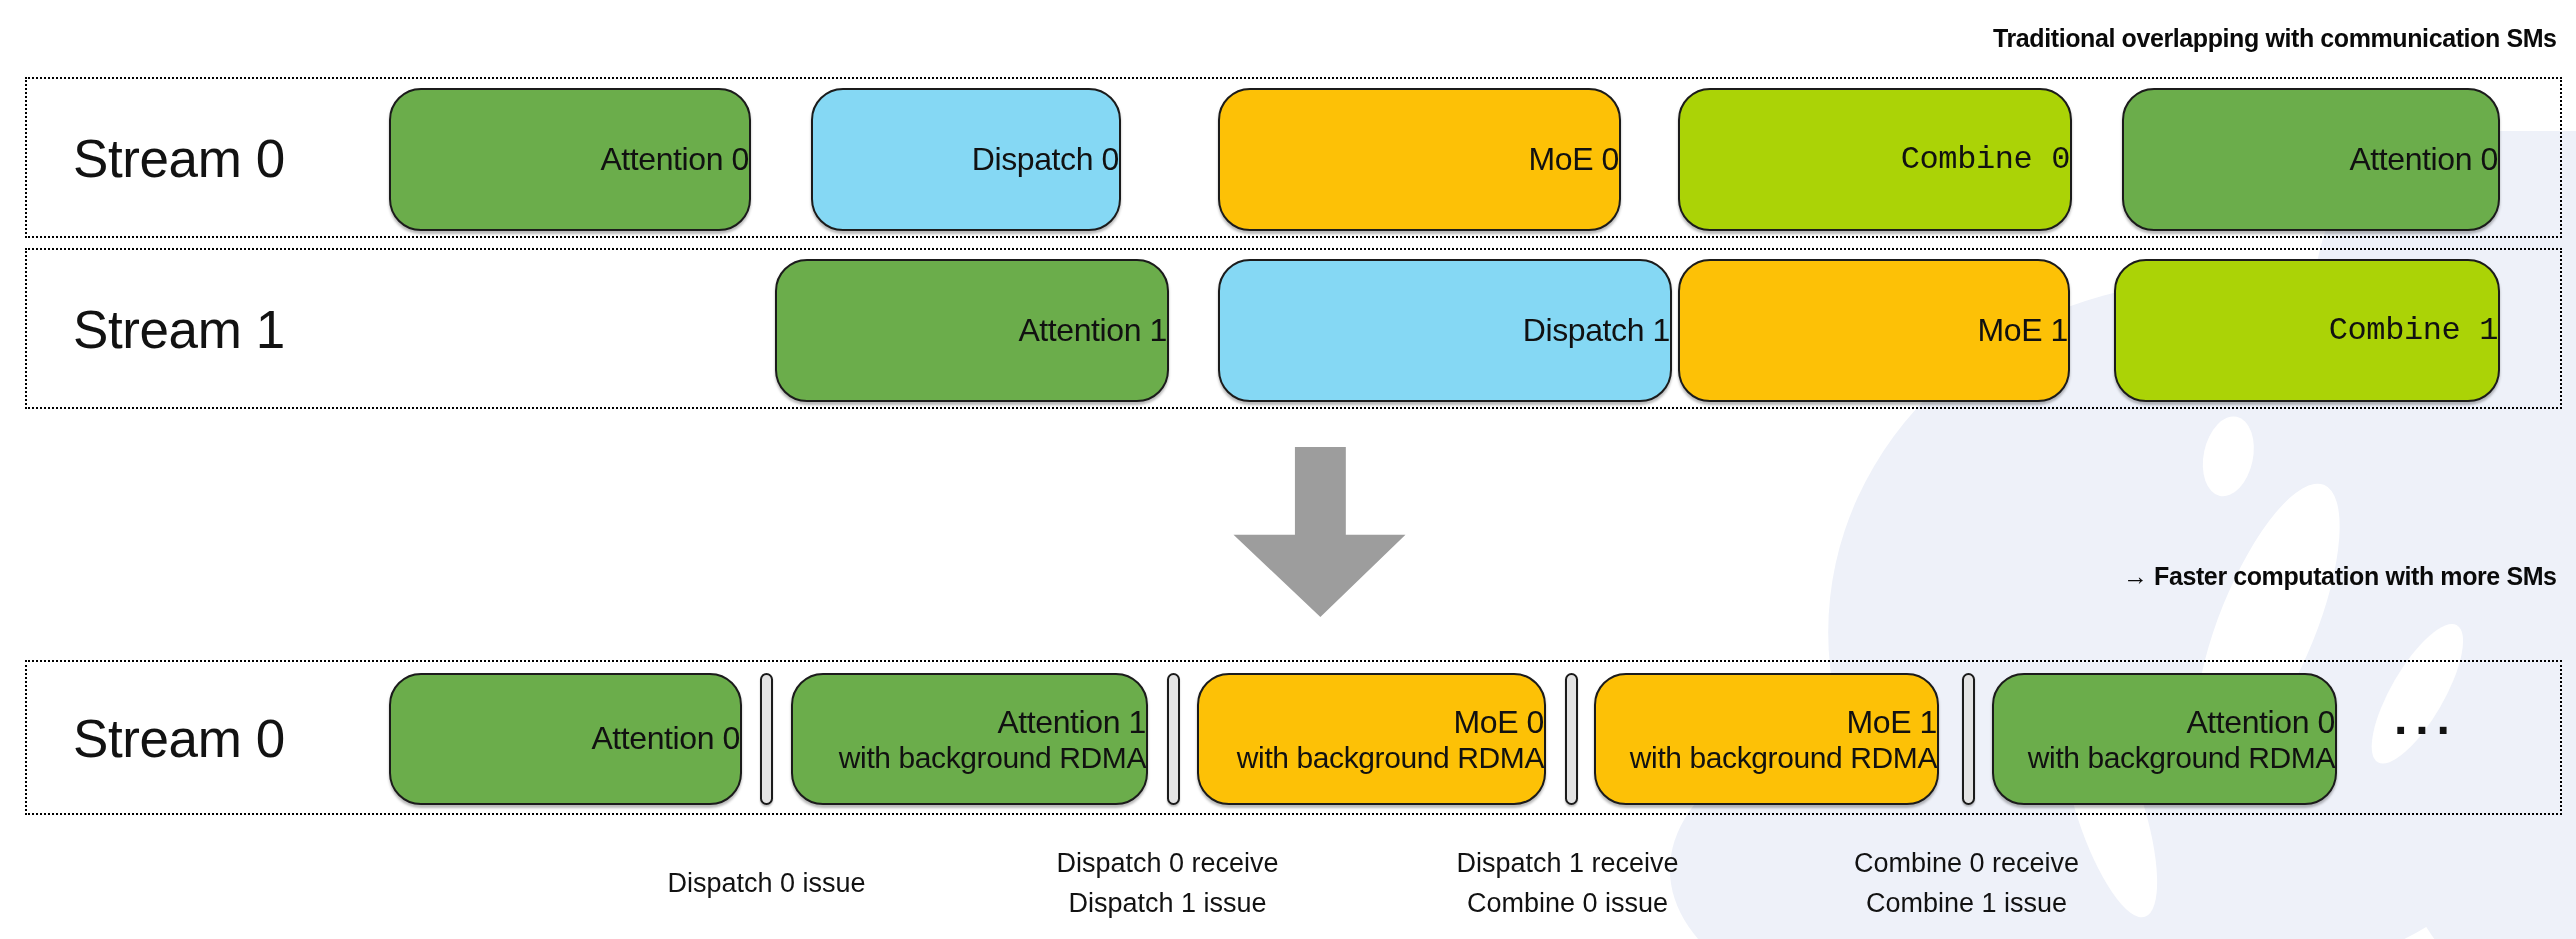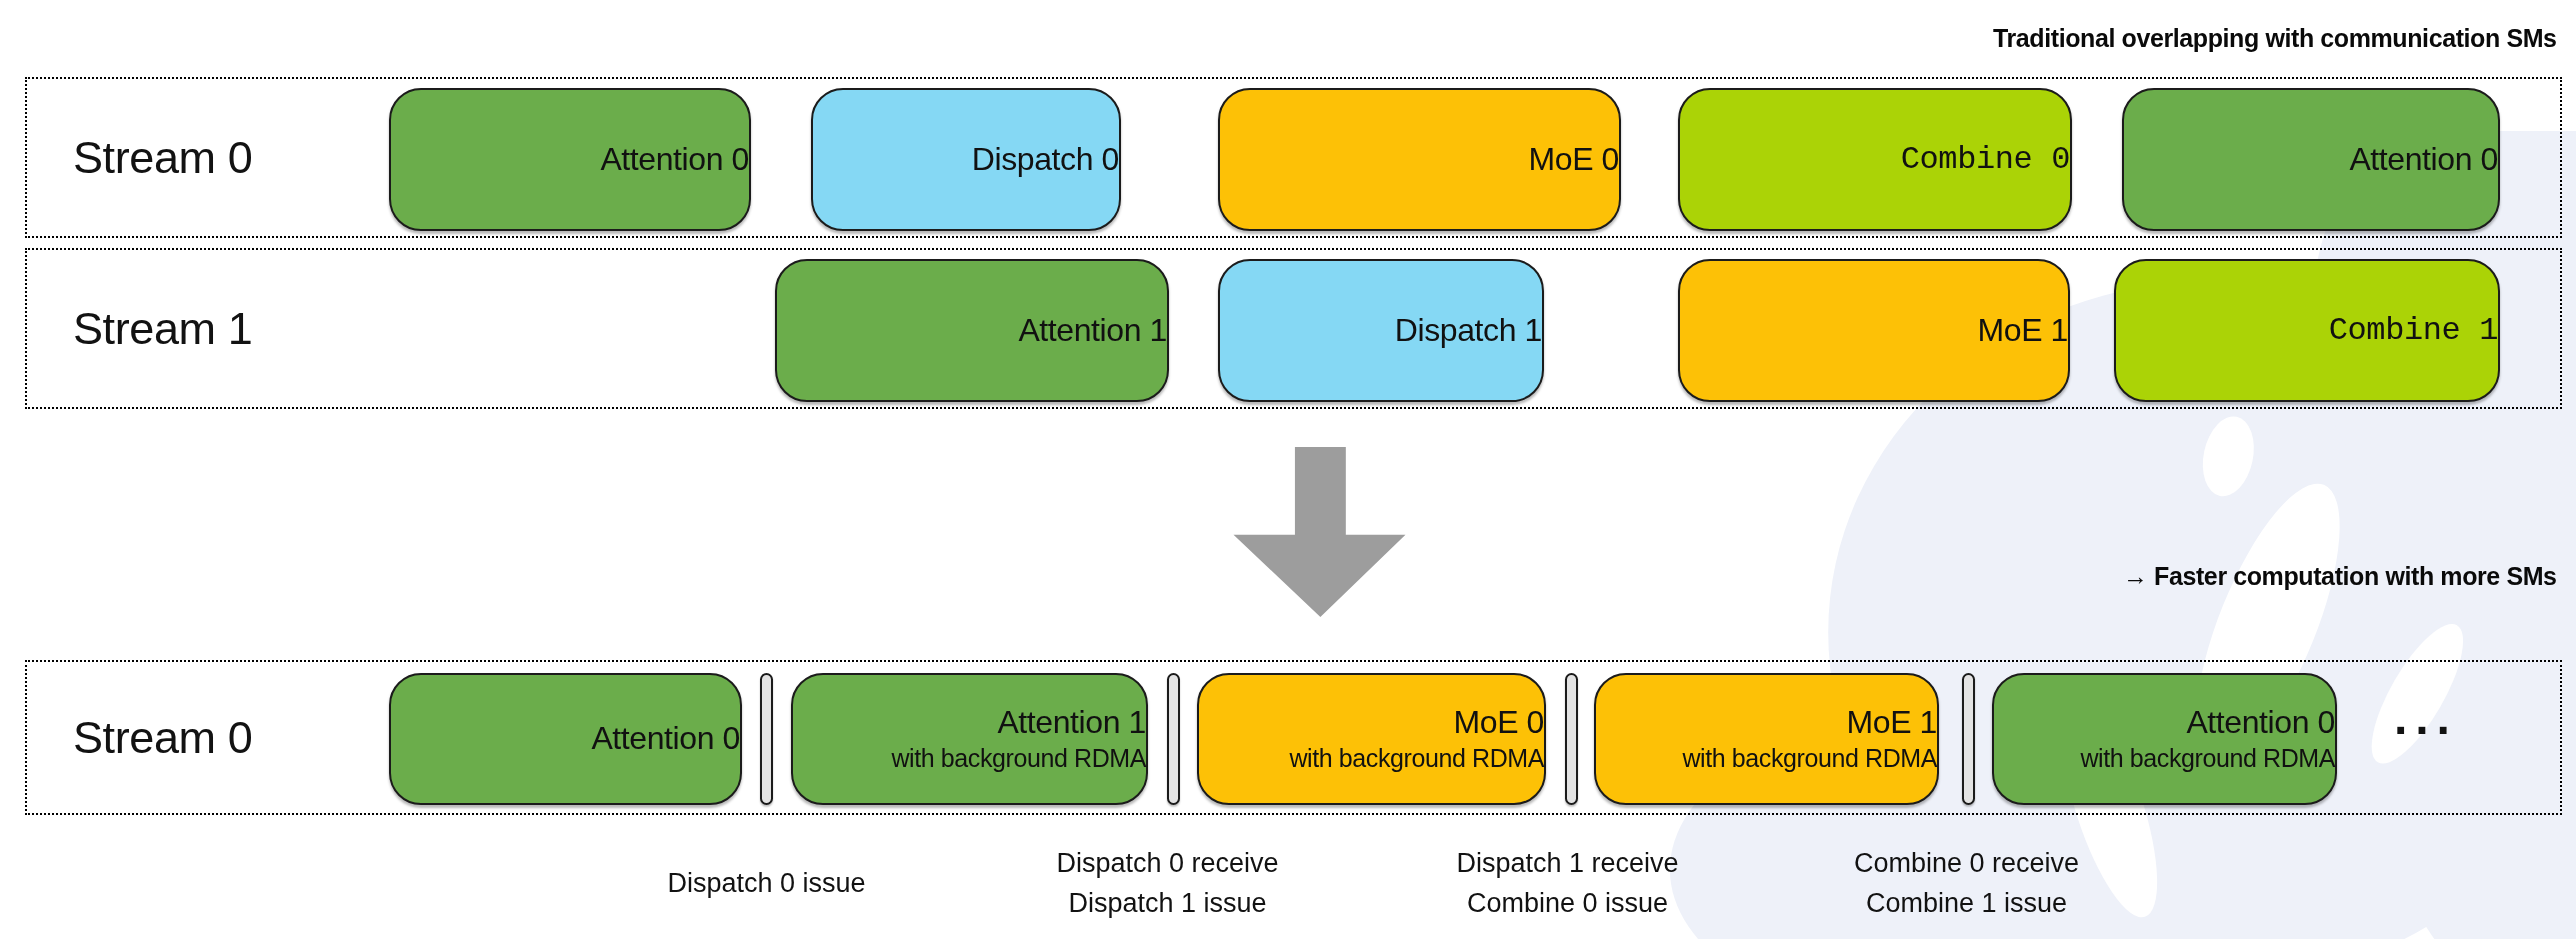--- a/index.html
+++ b/index.html
@@ -18,29 +18,29 @@
     position:absolute;right:19.4px;font-weight:bold;font-size:25px;line-height:44px;
     text-align:right;color:#0a0a0a;letter-spacing:-0.4px;white-space:nowrap;
   }
   .title-top{top:16px;}
   .title-bottom{top:554px;}
   .row-box{
     position:absolute;border:2.6px dotted #000;background:transparent;
   }
   .stream-label{
     position:absolute;left:46px;top:50%;transform:translateY(-50%);
-    font-size:45px;color:#121212;letter-spacing:-0.4px;white-space:nowrap;
+    font-size:53px;color:#121212;letter-spacing:-0.4px;white-space:nowrap;
   }
   .block{
     position:absolute;border:2.6px solid var(--outline);border-radius:32px;
     display:flex;flex-direction:column;align-items:flex-end;justify-content:center;
     text-align:center;box-shadow:0 2.6px 2.6px rgba(0,0,0,0.28);
   }
   .block .main{font-size:32px;line-height:39px;letter-spacing:-0.4px;white-space:nowrap;}
-  .block .sub{font-size:25px;line-height:32px;letter-spacing:-0.4px;white-space:nowrap;}
+  .block .sub{font-size:30px;line-height:32px;letter-spacing:-0.4px;white-space:nowrap;}
   .block.attention{background:var(--attention);}
   .block.dispatch{background:var(--dispatch);}
   .block.moe{background:var(--moe);}
   .block.combine{background:var(--combine);}
   .separator{
     position:absolute;background:#e3e3e3;border:2.6px solid var(--outline);
     border-radius:10.6px;box-shadow:0 1.8px 1.8px rgba(0,0,0,0.25);
   }
   .ellipsis{
     position:absolute;font-size:48px;font-weight:bold;letter-spacing:5.3px;
@@ -89,21 +89,21 @@
       </div>
       <div class="block attention" style="left: 2095px; width: 378px; top: 8.8px; height: 143px;">
         <div class="main">Attention 0</div>
       </div>
     </div>
   <div class="row-box" id="row-1" style="left: 25px; top: 248px; width: 2537px; height: 161px;">
       <div class="stream-label">Stream 1</div>
       <div class="block attention" style="left: 748px; width: 394px; top: 8.8px; height: 143px;">
         <div class="main">Attention 1</div>
       </div>
-      <div class="block dispatch" style="left: 1191px; width: 326px; top: 8.8px; height: 143px;">
+      <div class="block dispatch" style="left: 1191px; width: 454px; top: 8.8px; height: 143px;">
         <div class="main">Dispatch 1</div>
       </div>
       <div class="block moe" style="left: 1651px; width: 392px; top: 8.8px; height: 143px;">
         <div class="main">MoE 1</div>
       </div>
       <div class="block combine" style="left: 2087px; width: 386px; top: 8.8px; height: 143px; font-family: Liberation Mono, monospace;">
         <div class="main">Combine 1</div>
       </div>
     </div>
 

